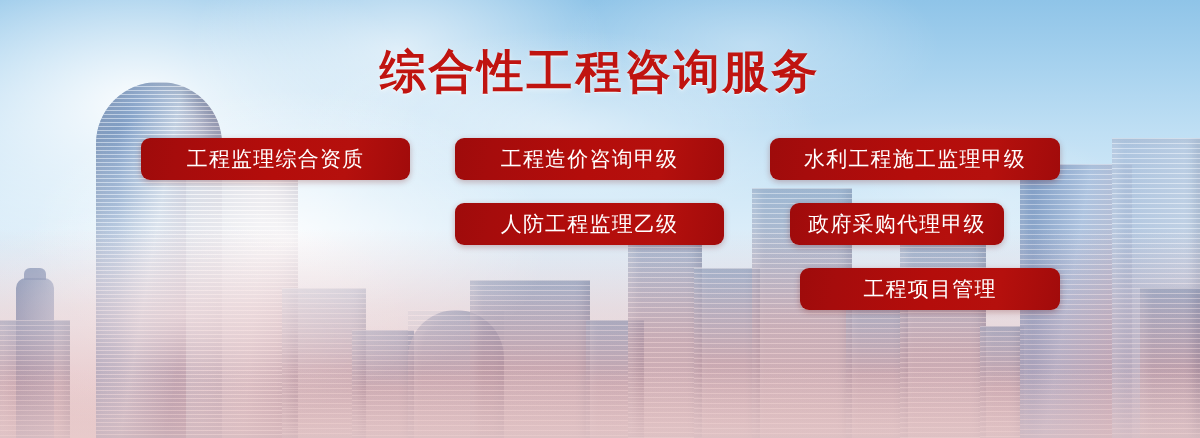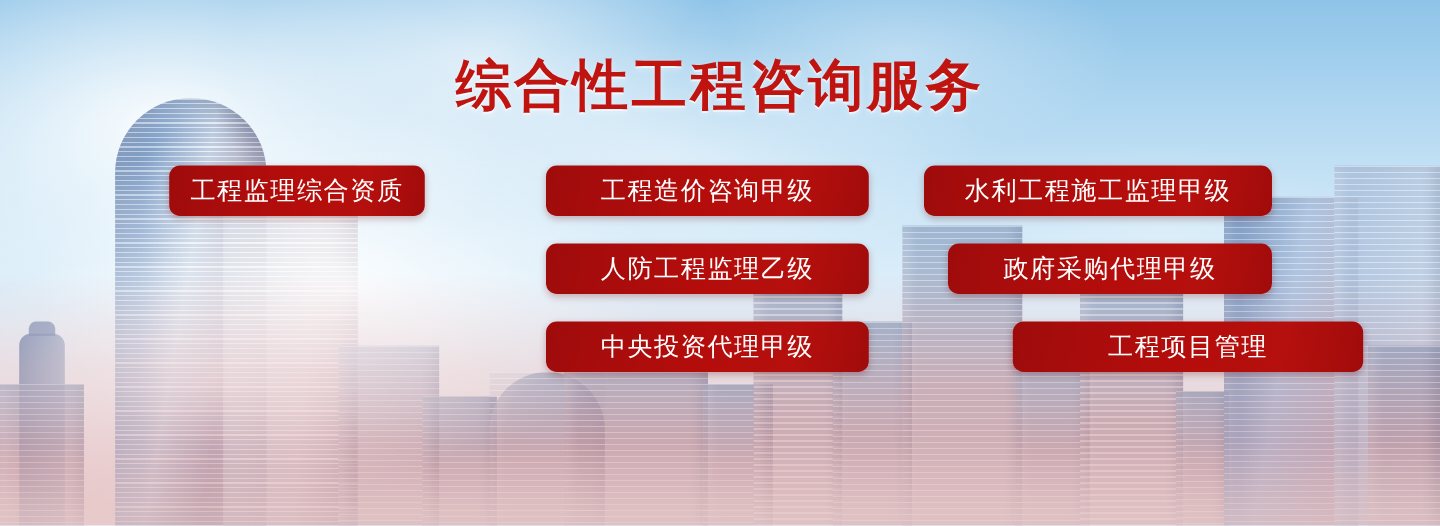--- a/index.html
+++ b/index.html
@@ -139,25 +139,25 @@
     border-radius:9px;
     background:linear-gradient(100deg, #9e0b0b 0%, #a60c0c 14%, #b40d0b 50%, #b5100d 76%, #a10b0b 100%);
     box-shadow:0 2px 6px rgba(110,10,10,.28);
     display:flex; align-items:center; justify-content:center;
     color:#ffffff;
     font-size:21px;
     letter-spacing:1.2px;
     white-space:nowrap;
     user-select:none;
   }
-  .col1 { left:141px;  width:213px; }
+  .col1 { left:141px;  width:269px; }
   .col2 { left:455px;  width:269px; }
   .col3 { left:770px;  width:290px; }
-  .col3b{ left:790px;  width:270px; }
-  .col3c{ left:844px;  width:292px; }
+  .col3b{ left:790px;  width:214px; }
+  .col3c{ left:800px;  width:260px; }
   .wide { left:455px;  width:605px; }
 </style>
 </head>
 <body>
 
 <div class="banner">
 
   <div class="sky"></div>
 
   <div class="cloud c1"></div>
@@ -207,19 +207,18 @@
       <div class="badge col3">水利工程施工监理甲级</div>
       <div class="badge col2">工程造价咨询甲级</div>
     </div>
 
     <div class="row">
       <div class="badge col2">人防工程监理乙级</div>
       <div class="badge col3b">政府采购代理甲级</div>
     </div>
 
     <div class="row">
-      <div class="badge col2">中央投资代理甲级</div>
       <div class="badge col3c">工程项目管理</div>
     </div>
 
 
   </div>
 </div>
 
 </body></html>

